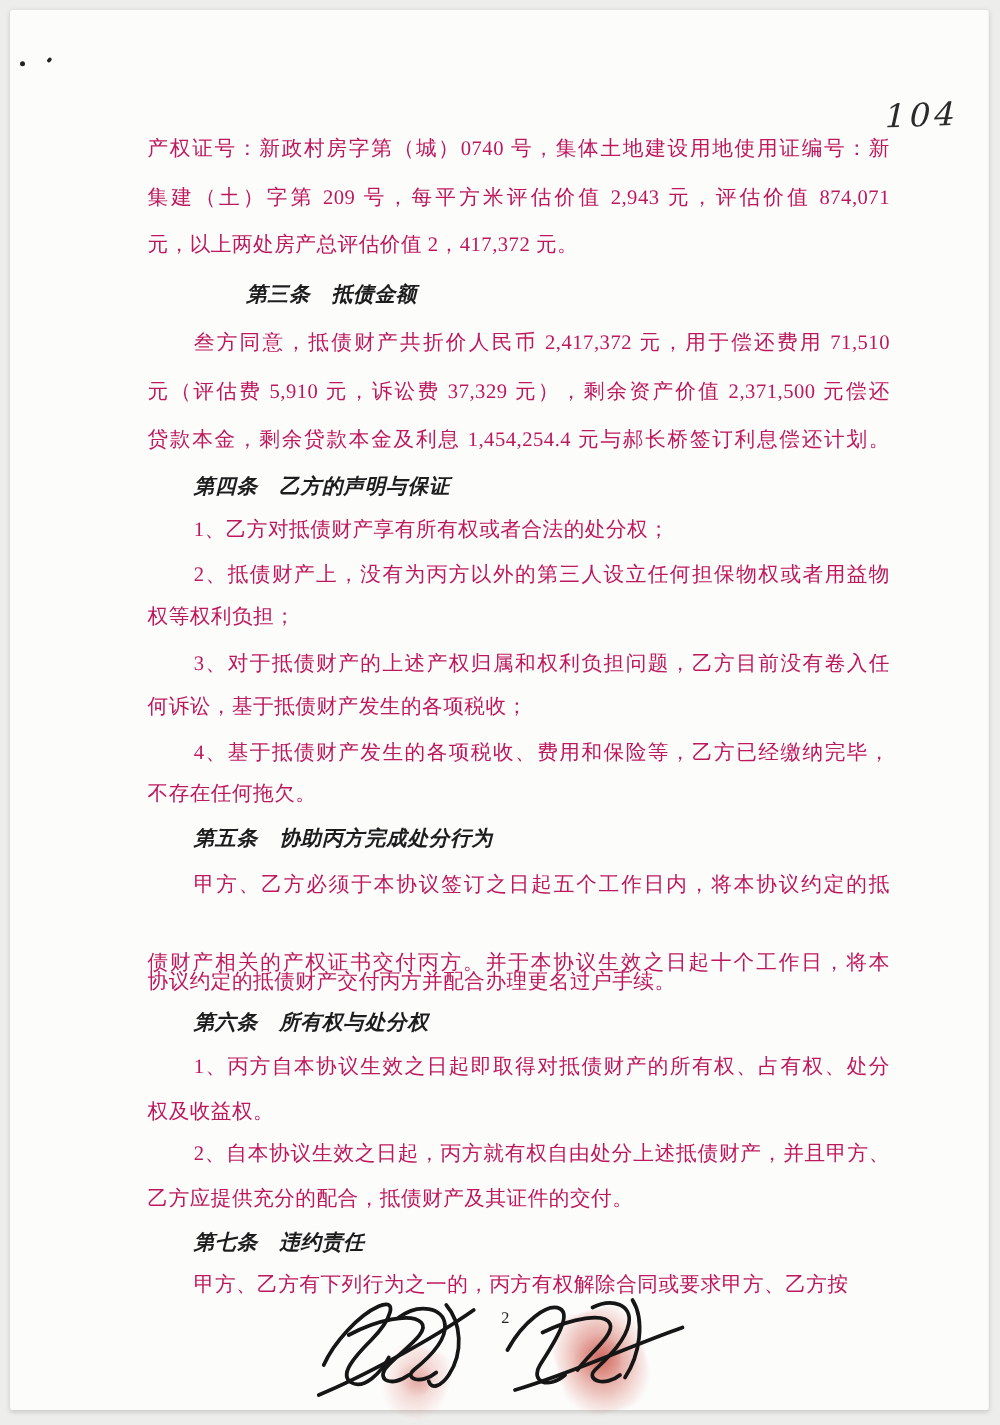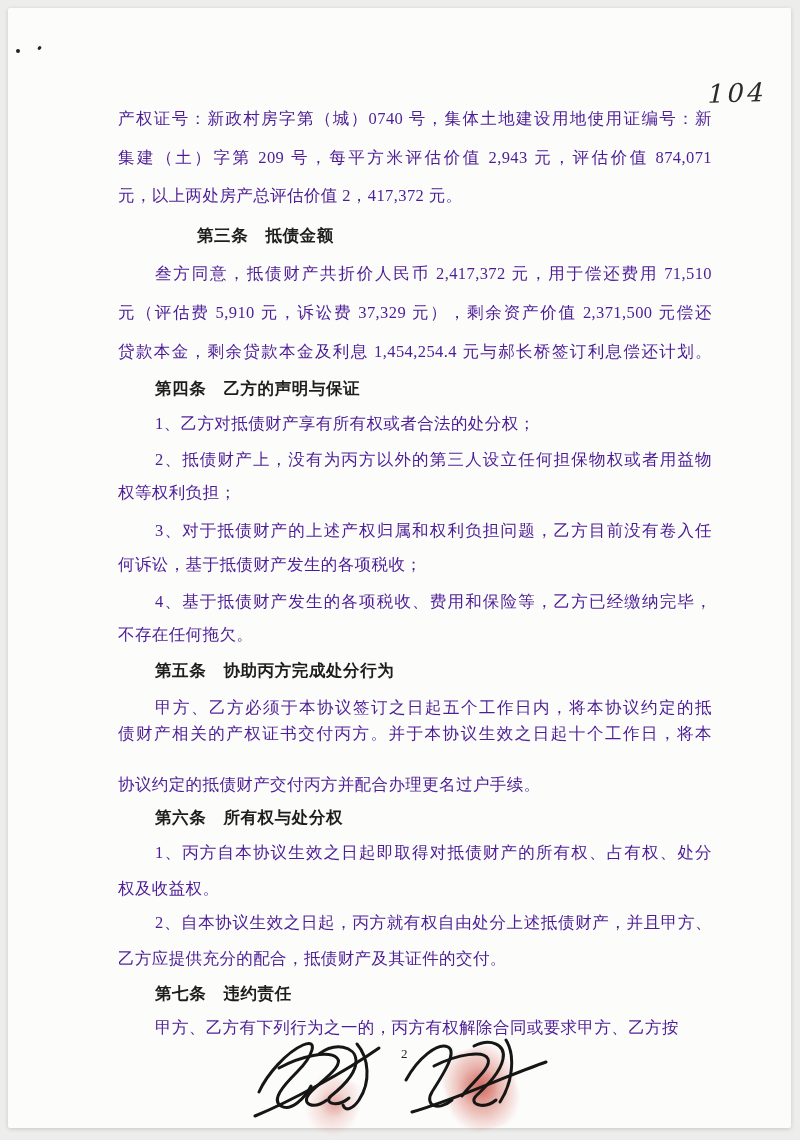--- a/index.html
+++ b/index.html
@@ -19,26 +19,26 @@
   .dot-b{left:30px;top:38px;width:3px;height:4px;transform:rotate(40deg);border-radius:40%;}
   .page-number{
     position:absolute;left:700px;top:70px;
     font-family:"DejaVu Serif",serif;
     font-size:26px;color:#2b2b2b;letter-spacing:3px;
     transform:skewX(-14deg) rotate(-2deg);
   }
   .body-text{position:absolute;left:110px;top:0;width:594px;}
   .ln{
     position:absolute;left:0;width:594px;box-sizing:border-box;
-    font-size:16.5px;line-height:24px;color:#4c1d95;
+    font-size:16.5px;line-height:24px;color:#be185d;
     letter-spacing:.4px;white-space:nowrap;
   }
   .j{white-space:normal;text-align:justify;text-align-last:justify;}
   .ind{padding-left:37px;}
-  .hd{font-weight:bold;color:#1d1d1d;letter-spacing:.6px;}
+  .hd{font-weight:bold;color:#1d1d1d;letter-spacing:.6px;font-style:italic;}
   .hd3{padding-left:79px;}
   .sig-area{position:absolute;left:0;top:1010px;width:783px;height:112px;}
   .sig{position:absolute;}
   .sig path{fill:none;stroke:#161616;stroke-width:3;stroke-linecap:round;stroke-linejoin:round;}
   .sig-note{
     position:absolute;left:393px;top:28px;
     font-size:13px;color:#222;font-family:"Liberation Serif",serif;
   }
   .fp{position:absolute;filter:blur(.8px);}
   .fp-1{
@@ -76,21 +76,21 @@
     <div class="ln hd ind" style="top:369px">第四条　乙方的声明与保证</div>
     <div class="ln ind" style="top:404px">1、乙方对抵债财产享有所有权或者合法的处分权；</div>
     <div class="ln ind j" style="top:440px">2、抵债财产上，没有为丙方以外的第三人设立任何担保物权或者用益物</div>
     <div class="ln" style="top:473px">权等权利负担；</div>
     <div class="ln ind j" style="top:511px">3、对于抵债财产的上述产权归属和权利负担问题，乙方目前没有卷入任</div>
     <div class="ln" style="top:545px">何诉讼，基于抵债财产发生的各项税收；</div>
     <div class="ln ind j" style="top:582px">4、基于抵债财产发生的各项税收、费用和保险等，乙方已经缴纳完毕，</div>
     <div class="ln" style="top:615px">不存在任何拖欠。</div>
     <div class="ln hd ind" style="top:651px">第五条　协助丙方完成处分行为</div>
     <div class="ln ind j" style="top:688px">甲方、乙方必须于本协议签订之日起五个工作日内，将本协议约定的抵</div>
-    <div class="ln j" style="top:714px">债财产相关的产权证书交付丙方。并于本协议生效之日起十个工作日，将本</div>
+    <div class="ln j" style="top:750px">债财产相关的产权证书交付丙方。并于本协议生效之日起十个工作日，将本</div>
     <div class="ln" style="top:765px">协议约定的抵债财产交付丙方并配合办理更名过户手续。</div>
     <div class="ln hd ind" style="top:798px">第六条　所有权与处分权</div>
     <div class="ln ind j" style="top:833px">1、丙方自本协议生效之日起即取得对抵债财产的所有权、占有权、处分</div>
     <div class="ln" style="top:869px">权及收益权。</div>
     <div class="ln ind j" style="top:903px">2、自本协议生效之日起，丙方就有权自由处分上述抵债财产，并且甲方、</div>
     <div class="ln" style="top:939px">乙方应提供充分的配合，抵债财产及其证件的交付。</div>
     <div class="ln hd ind" style="top:974px">第七条　违约责任</div>
     <div class="ln ind" style="top:1008px">甲方、乙方有下列行为之一的，丙方有权解除合同或要求甲方、乙方按</div>
   </div>
 

